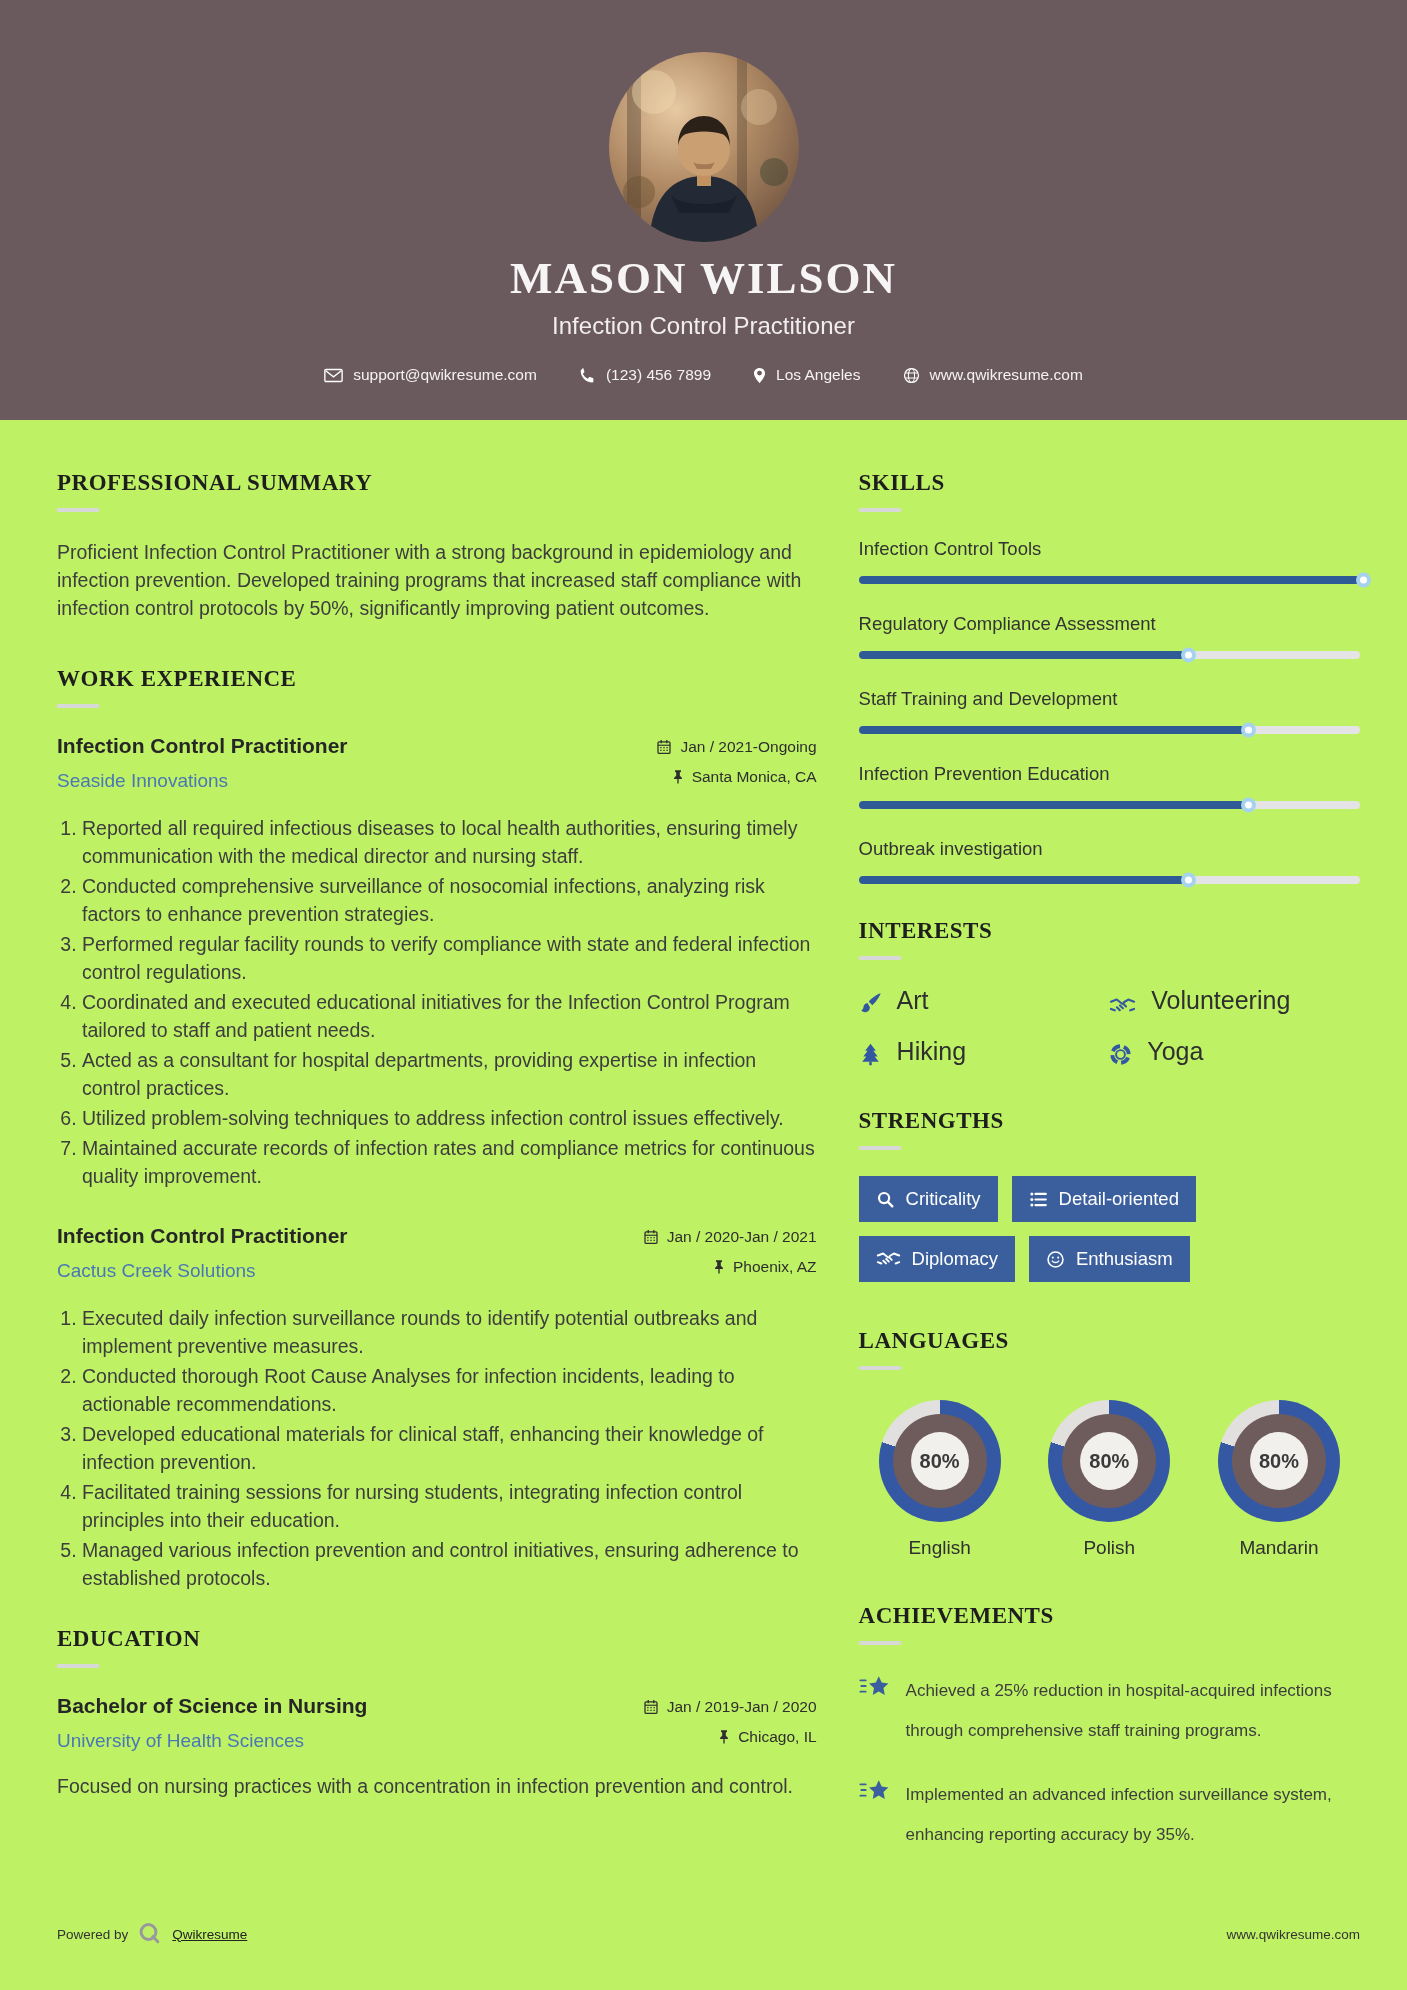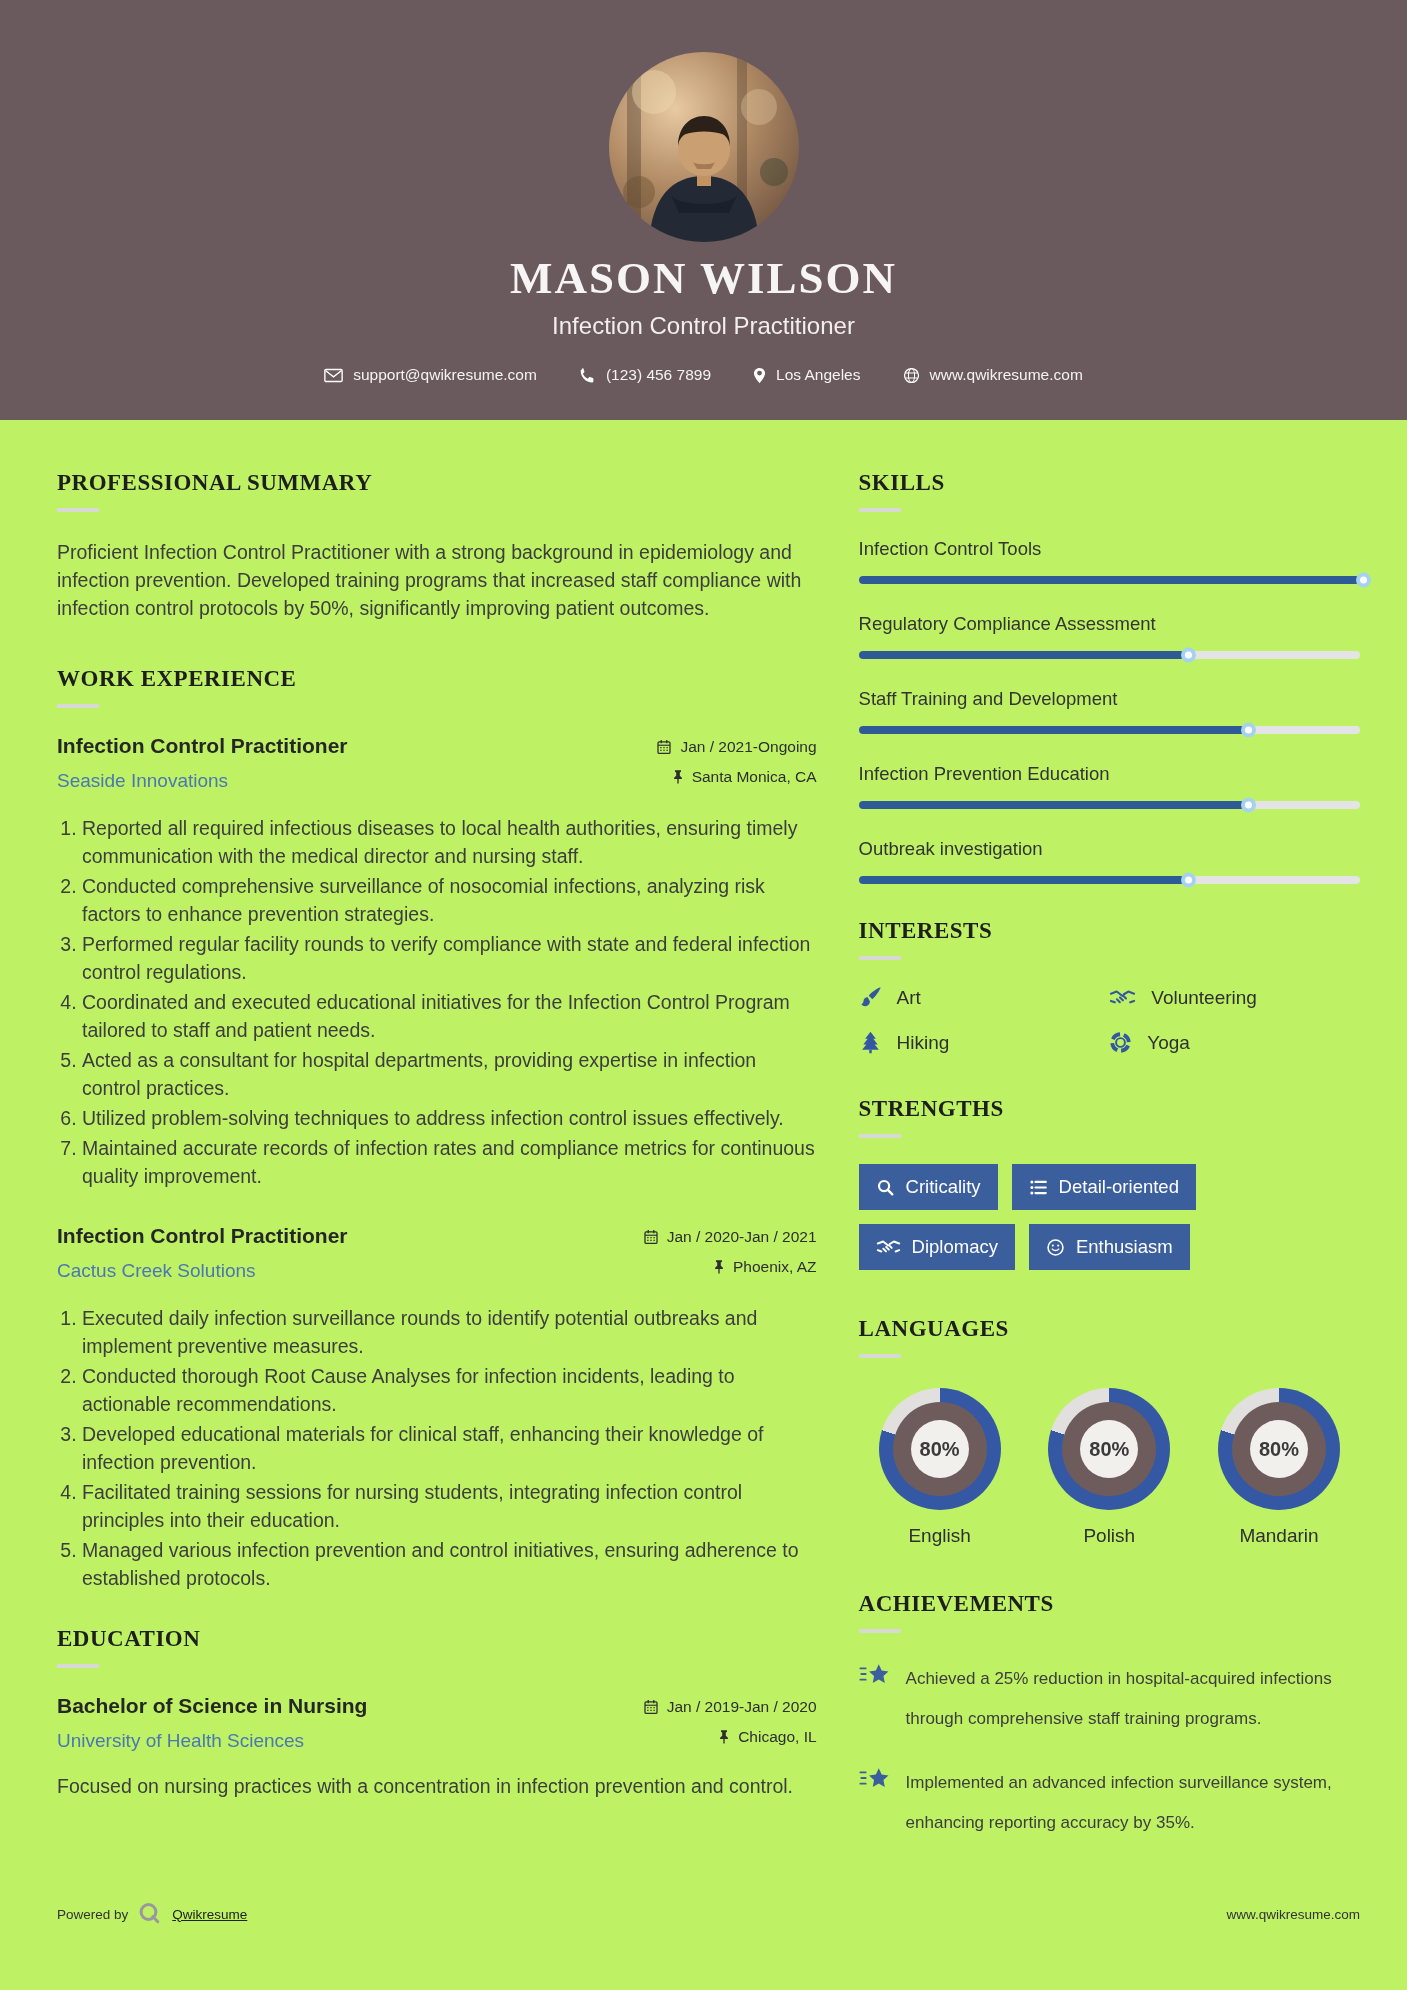--- a/index.html
+++ b/index.html
@@ -43,21 +43,21 @@
   
   .skill { margin-bottom:29px; }
   .skill-label { font-size:18.5px; color:#333; margin-bottom:16px; }
   .track { position:relative; height:8px; background:#e4e4e6; border-radius:4px; }
   .fill { position:absolute; left:0; top:0; height:100%; background:#2e5b96; border-radius:4px; }
   .thumb { position:absolute; right:-11px; top:50%; transform:translateY(-50%); width:15px; height:15px; background:#fff; border:4px solid #a5d2ee; border-radius:50%; }
 
   
   .section-interests { margin-top:34px; }
   .interests-grid { display:grid; grid-template-columns:1fr 1fr; row-gap:22px; }
-  .interest { display:flex; align-items:center; gap:15px; font-size:19px; color:#2f2f2f; }
+  .interest { display:flex; align-items:flex-end; gap:15px; font-size:25px; color:#2f2f2f; }
   .interest svg { color:#3458a0; flex-shrink:0; }
 
   
   .section-strengths { margin-top:42px; }
   .badges { display:flex; flex-wrap:wrap; gap:14px; }
   .badge { display:inline-flex; align-items:center; gap:11px; background:#3b5f9d; color:#fff; padding:12px 17px; font-size:18.5px; }
   .badge svg { color:#fff; flex-shrink:0; }
 
   
   .section-languages { margin-top:46px; }
@@ -68,21 +68,21 @@
   .donut-center { position:absolute; inset:32px; border-radius:50%; background:#f2f0ed; display:flex; align-items:center; justify-content:center; font-size:20px; font-weight:700; color:#3a3a3a; }
   .lang-label { margin-top:15px; font-size:19px; color:#2f2f2f; }
 
   
   .section-achievements { margin-top:44px; }
   .ach { display:flex; gap:15px; margin-bottom:24px; }
   .ach svg { flex-shrink:0; margin-top:2px; }
   .ach-text { font-size:17px; line-height:40px; color:#3d3d3d; }
 
   
-  .footer { position:absolute; left:57px; right:47px; bottom:64px; display:flex; justify-content:space-between; align-items:center; }
+  .footer { position:absolute; left:57px; right:47px; bottom:44px; display:flex; justify-content:space-between; align-items:center; }
   .footer-left { display:flex; align-items:center; gap:10px; font-size:13.5px; color:#333; }
   .brand-link { color:#222; text-decoration:underline; font-size:13.5px; }
   .footer-site { font-size:13.5px; color:#333; }
 </style>
 </head>
 <body>
 
 <div class="page">
 
   <div class="header">

